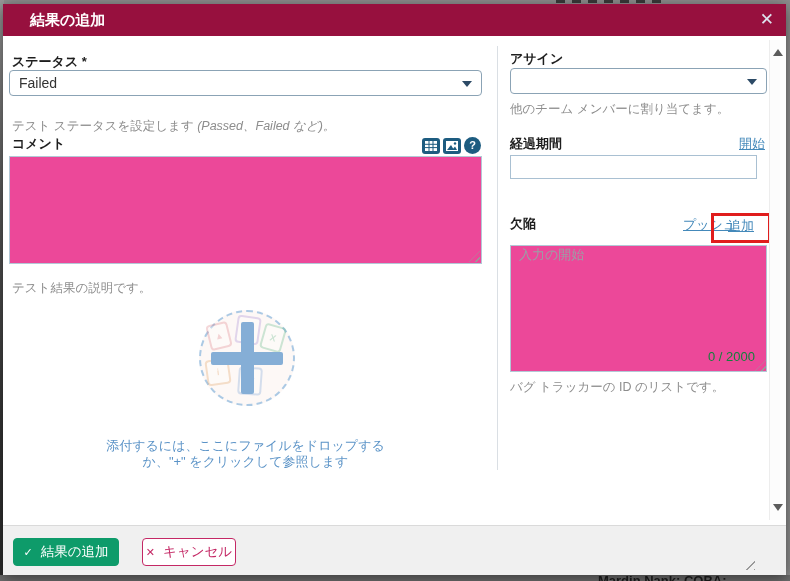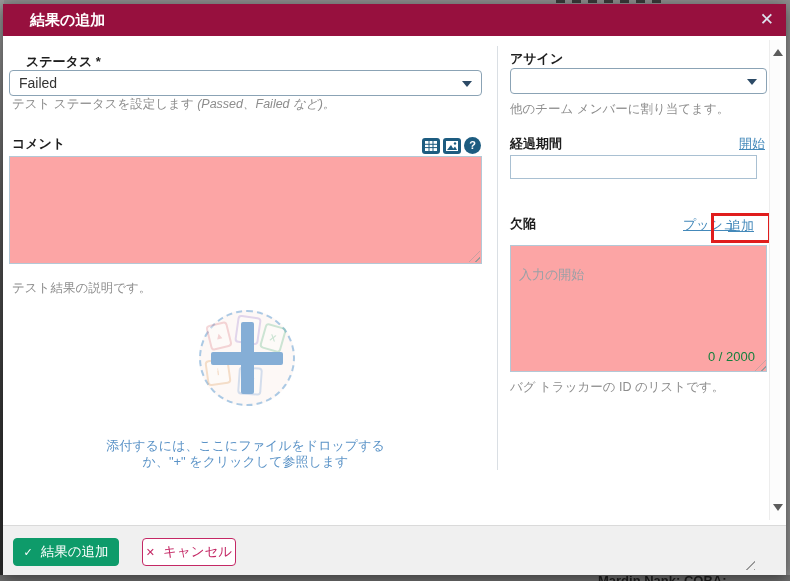--- a/index.html
+++ b/index.html
@@ -30,29 +30,29 @@
   .helper { position:absolute; font-size:12.5px; color:#8d8d8d; white-space:nowrap; }
   .link { position:absolute; font-size:13px; color:#4489BA; text-decoration:underline; cursor:pointer; white-space:nowrap; }
 
   .select { position:absolute; height:26px; border:1px solid #8ba3b5; border-radius:4px;
     background:#fff; display:flex; align-items:center; padding:0 26px 0 9px;
     font-size:14px; color:#333; cursor:pointer; }
   .chev { position:absolute; right:9px; top:10px; width:0; height:0;
     border-left:5px solid transparent; border-right:5px solid transparent; border-top:6px solid #2c4a66; }
 
   textarea, input[type=text] { font-family:"Liberation Sans","DejaVu Sans",sans-serif; outline:none; }
-  .ta { position:absolute; border:1px solid #b3c8d6; resize:none; font-size:13px; color:#333; padding:20px 8px; background:#fca5a5; }
+  .ta { position:absolute; border:1px solid #b3c8d6; resize:none; font-size:13px; color:#333; padding:0 8px; background:#ec4899; }
   .ta::placeholder { color:#9aa0a6; }
   .grip { position:absolute; width:11px; height:11px;
     background:repeating-linear-gradient(135deg,transparent 0 2px,#9a9a9a 2px 3px,transparent 3px 5px);
     clip-path:polygon(100% 0,100% 100%,0 100%); cursor:nwse-resize; }
 
-  #status-label   { left:9px;  top:49px;margin-left:14px; }
+  #status-label   { left:9px;  top:49px; }
   #status-select  { left:6px;  top:66px;  width:473px; }
-  #status-helper  { left:9px;  top:92px; }
+  #status-helper  { left:9px;  top:114px; }
   #status-helper .paren { font-style:italic; }
   #comment-label  { left:9px;  top:131px; }
   .cicon { position:absolute; cursor:pointer; }
   #table-icon { left:419px; top:134px; }
   #image-icon { left:440px; top:134px; }
   #help-icon  { left:461px; top:133px; width:17px; height:17px; border-radius:50%;
     background:#1d5c80; color:#fff; font-size:11px; font-weight:bold; text-align:center; line-height:17px; }
   #comment-textarea { left:6px; top:152px; width:473px; height:108px; }
   #comment-grip { left:466px; top:247px; }
   #comment-helper { left:9px; top:276px; }

